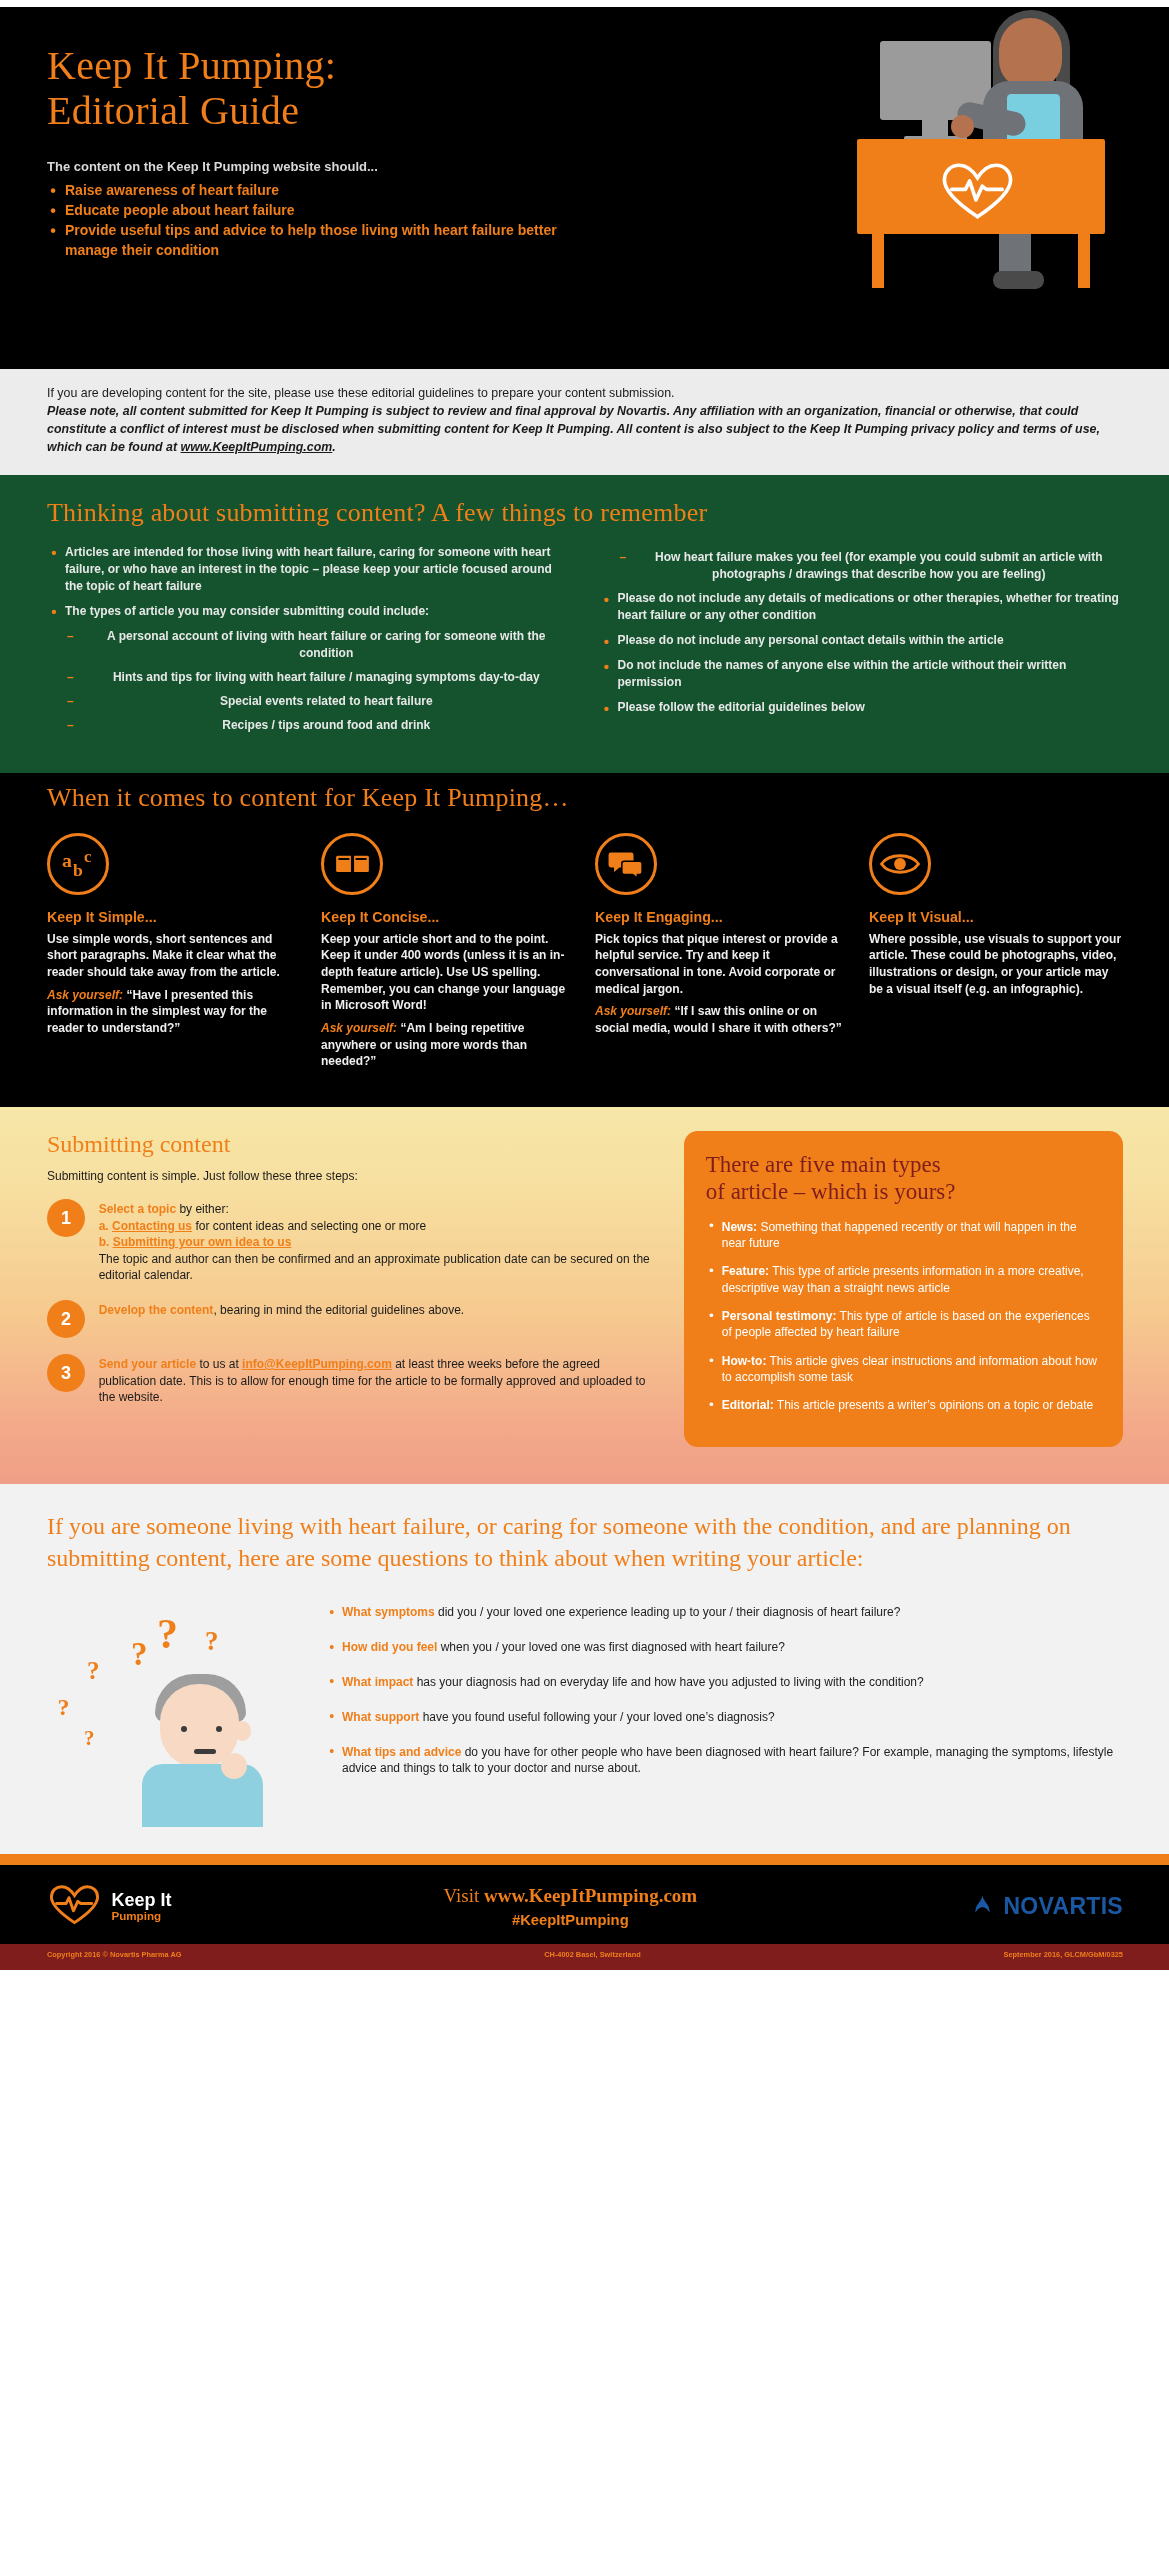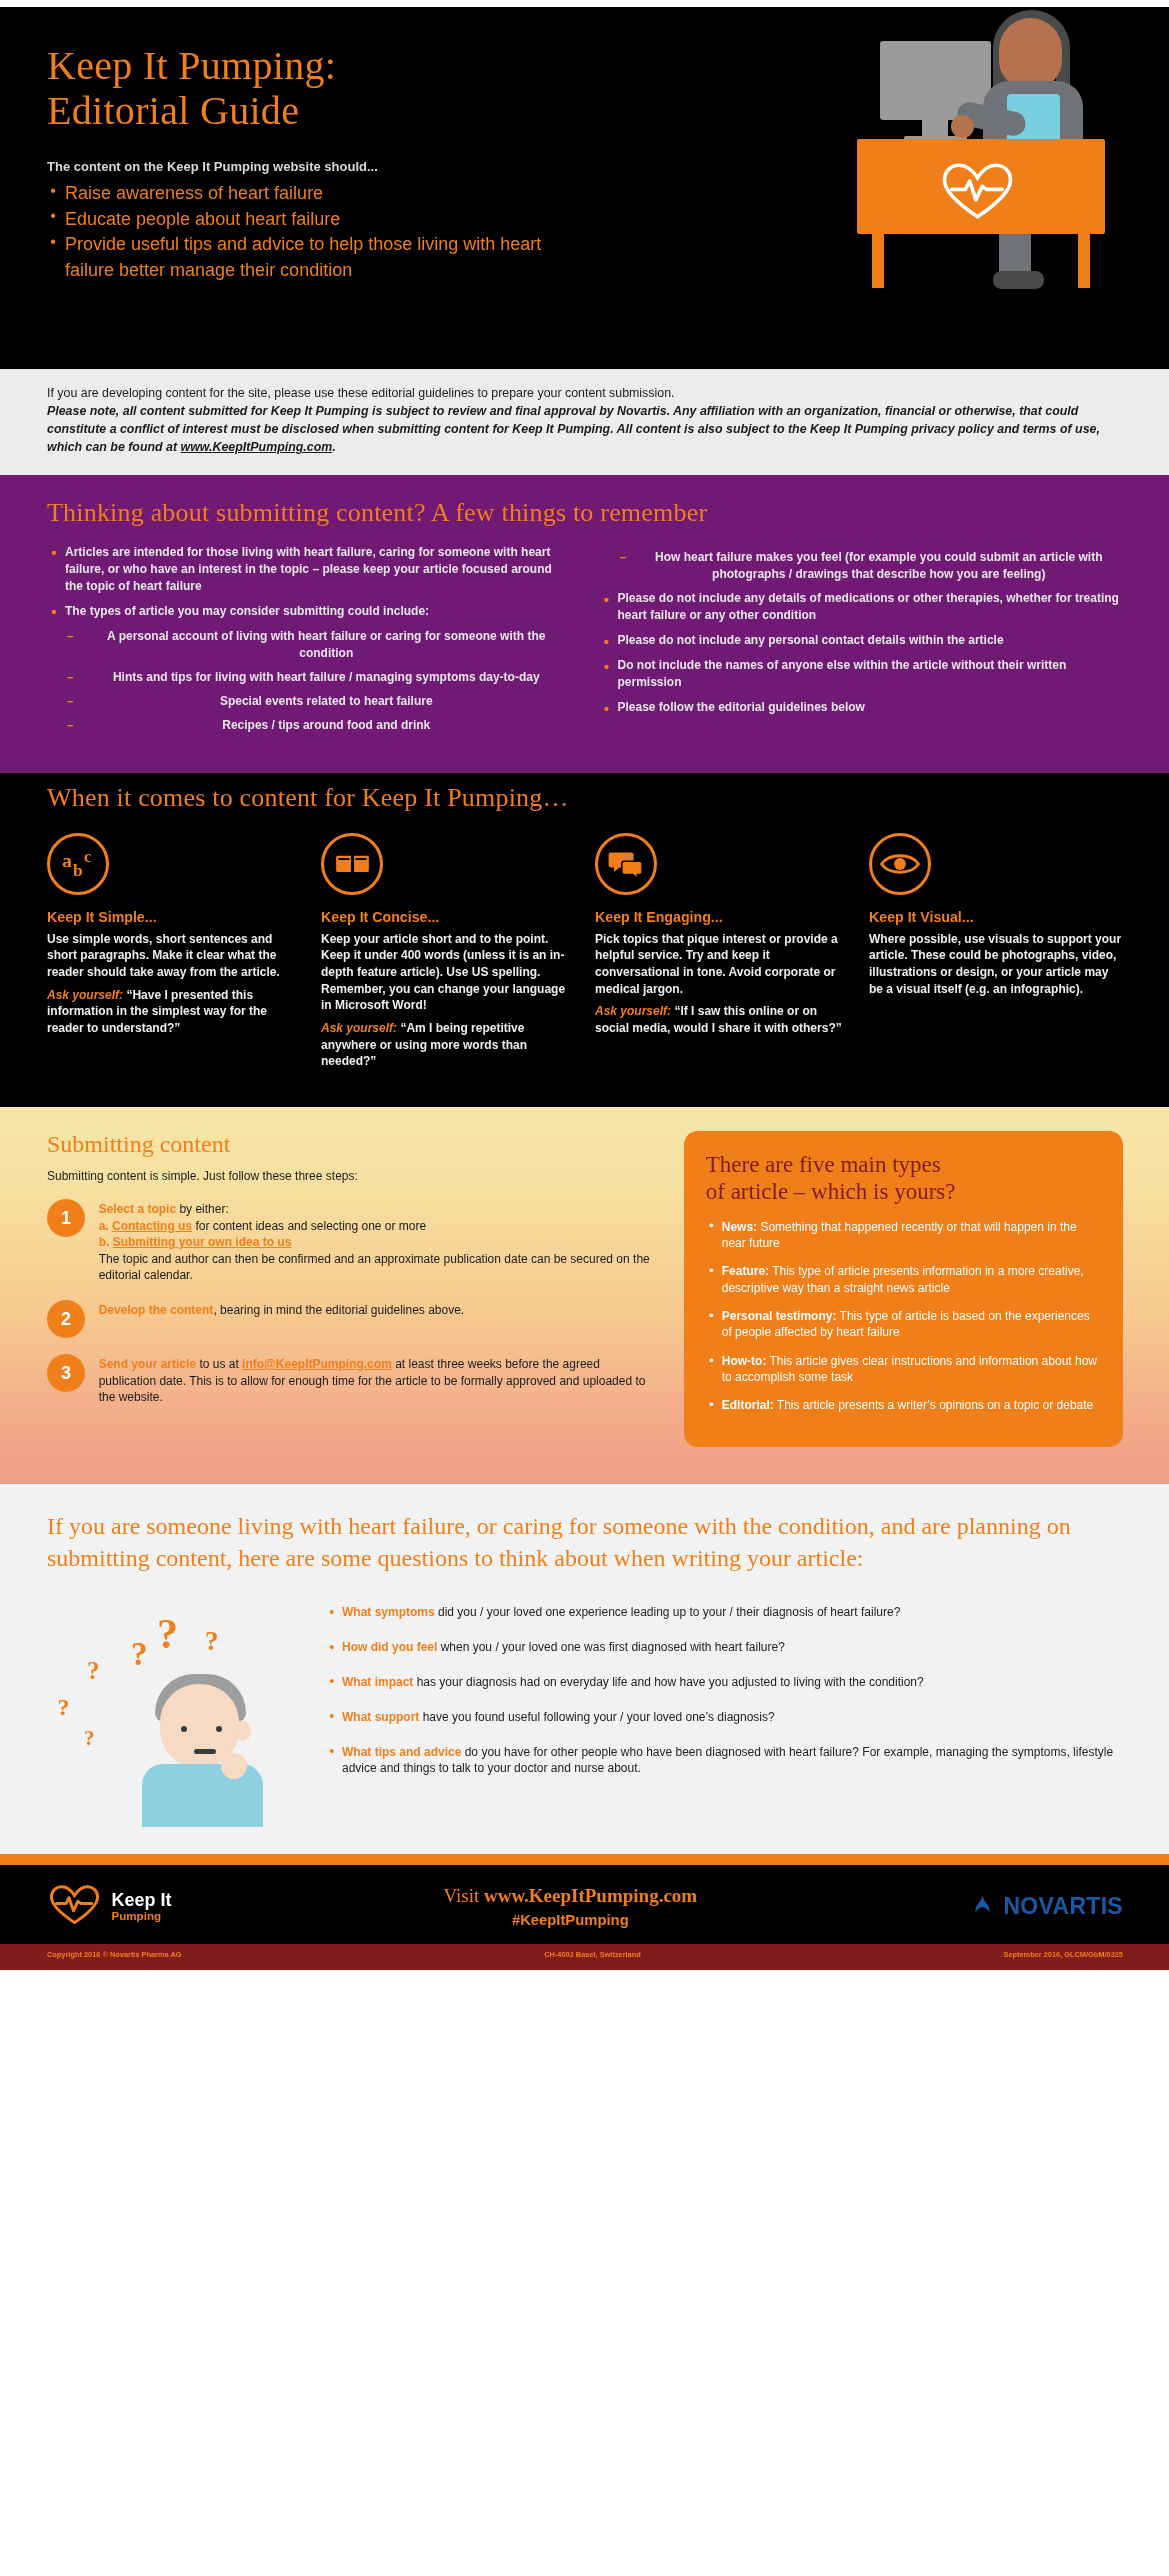--- a/index.html
+++ b/index.html
@@ -30,22 +30,22 @@
   }
   .hero-sub {
     color: #d9d9d9;
     font-size: 13px;
     font-weight: bold;
     margin-top: 25px;
   }
   .hero-list { list-style: none; margin-top: 7.4px; }
   .hero-list li {
     color: #f07f1a;
-    font-size: 18px;
-    font-weight: normal;
+    font-size: 14px;
+    font-weight: bold;
     line-height: 1.42;
     padding-left: 18px;
     position: relative;
     max-width: 527px;
   }
   .hero-list li::before {
     content: "\2022";
     position: absolute; left: 3.2px; top: -1.1px;
     color: #f07f1a; font-size: 16px;
   }
@@ -96,21 +96,21 @@
     background: #ececec;
     padding: 16px 47px 18px 47px;
     font-size: 12.4px;
     line-height: 1.45;
     color: #1b1b1b;
   }
   .note .b { font-weight: bold; font-style: italic; }
   .note a { color:#1b1b1b; font-weight: bold; font-style: italic; text-decoration: underline; }
 
   
-  .black-sec { background:#701a75; padding: 23px 47px 32px 47px; }
+  .black-sec { background:#14532d; padding: 23px 47px 32px 47px; }
   .sec-title {
     font-family: "Liberation Serif", serif;
     color:#f07f1a; font-size:26px; font-weight:400; letter-spacing:0.2px;
   }
   .two-cols { display:flex; gap:29px; margin-top: 16px; }
   .col { width: 50%; }
   ul.bul { list-style:none; }
   ul.bul > li {
     position:relative; padding-left:18px; color:#e8e8e8;
     font-size:12px; font-weight:bold; line-height:1.4; margin-bottom:8.4px;

